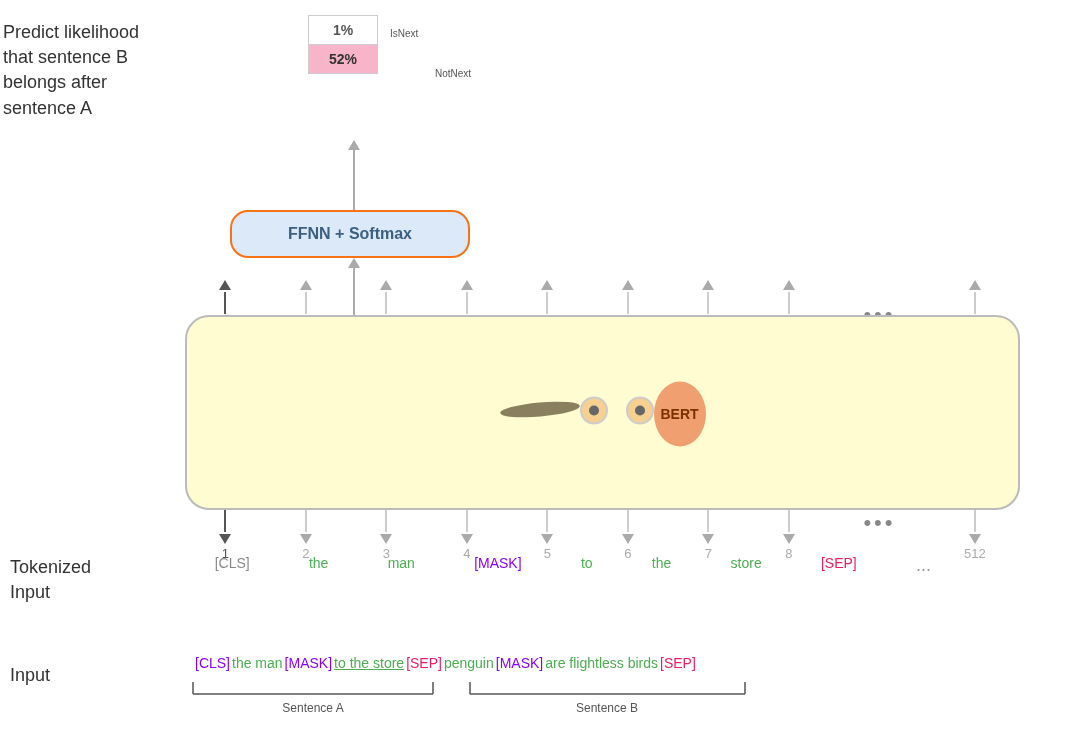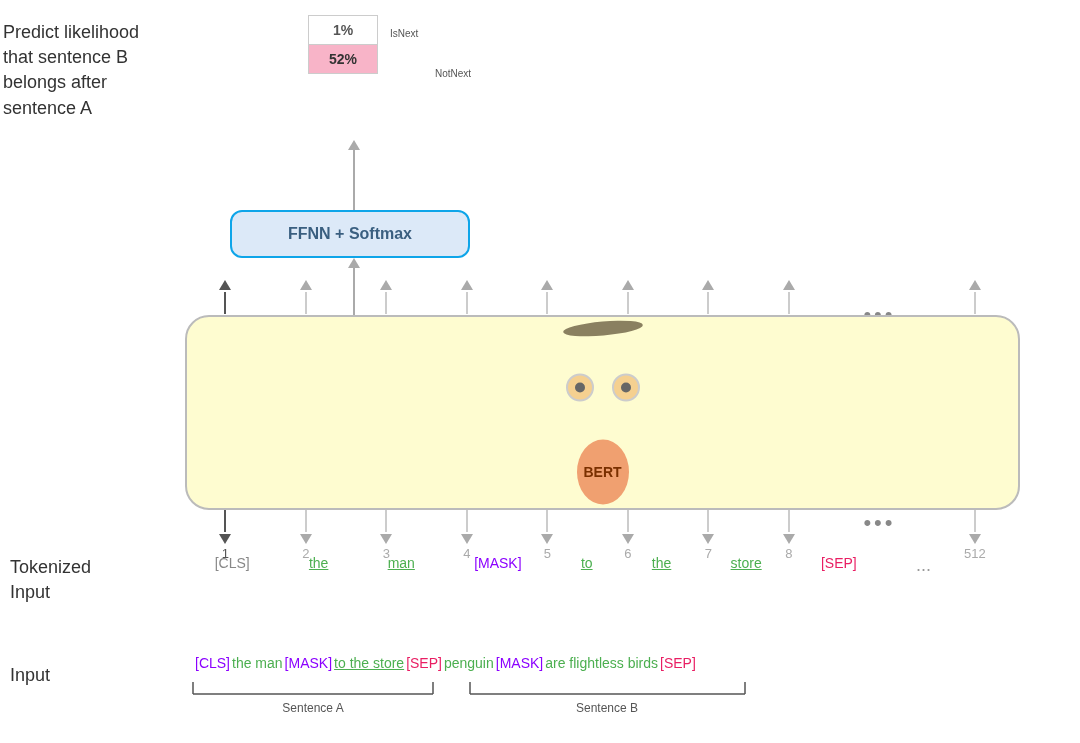--- a/index.html
+++ b/index.html
@@ -65,22 +65,22 @@
     }
 
     
     .ffnn-box {
       position: absolute;
       left: 230px;
       top: 210px;
       width: 240px;
       height: 48px;
       background: #dce9f8;
-      border: 2px solid #0ea5e9;
-      border-radius: 12px;
+      border: 2px solid #f97316;
+      border-radius: 18px;
       display: flex;
       align-items: center;
       justify-content: center;
       font-size: 16px;
       font-weight: bold;
       color: #3a5f80;
     }
 
     
     .bert-box {
@@ -94,23 +94,21 @@
       border-radius: 24px;
     }
 
     
     .bert-face {
       position: absolute;
       left: 50%;
       top: 50%;
       transform: translate(-50%, -50%);
       display: flex;
-      flex-direction: column;
-      align-items: center;
-      gap: 32px;
+      align-items: center;
     }
 
     
     .bert-eyebrow {
       width: 80px;
       height: 14px;
       background: #8a8060;
       border-radius: 50%;
       margin-bottom: 6px;
       transform: rotate(-5deg);
@@ -208,21 +206,21 @@
       display: flex;
       justify-content: space-around;
       align-items: flex-start;
     }
 
     .token-label {
       font-size: 14px;
       text-align: center;
     }
     .token-gray { color: #888; }
-    .token-green { color: #4caf50; text-decoration: underline; }
+    .token-green { color: #4caf50; }
     .token-purple { color: #8b00ff; }
     .token-red { color: #e91e63; }
     .token-dots { color: #999; font-size: 18px; }
 
     
     .tokenized-label {
       position: absolute;
       left: 10px;
       top: 555px;
       font-size: 18px;

